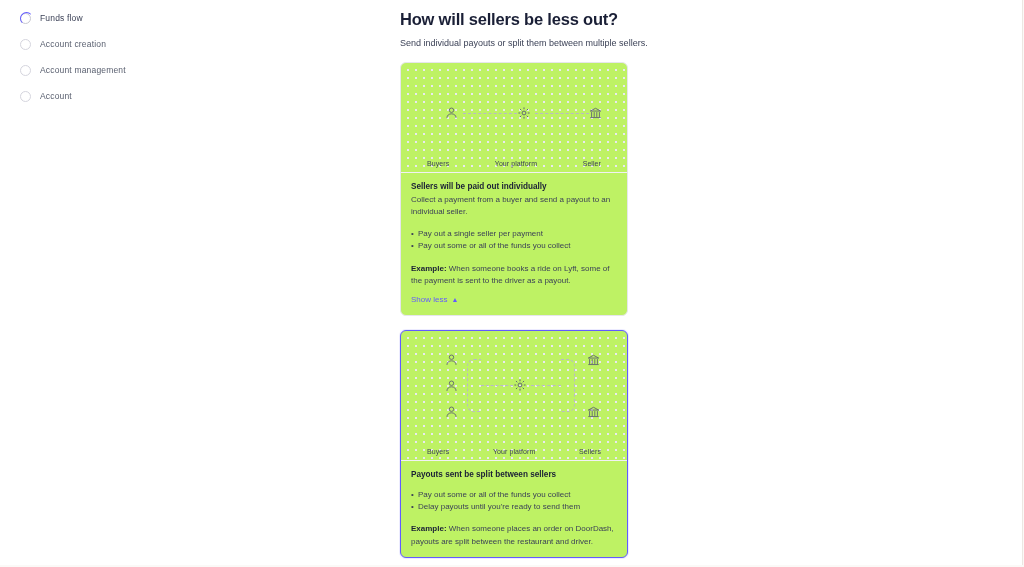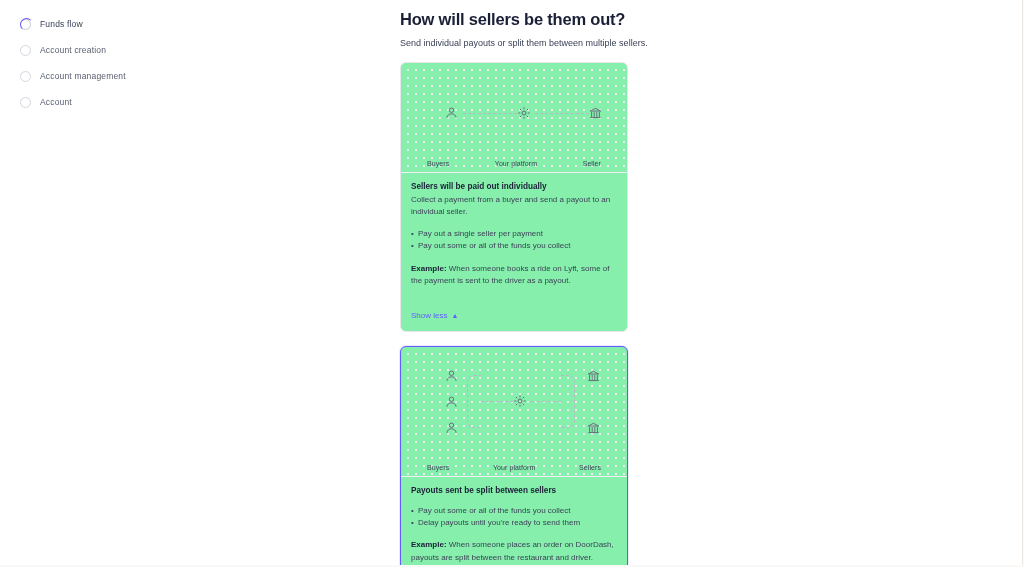--- a/index.html
+++ b/index.html
@@ -19,21 +19,21 @@
   }
   
   .sidebar {
     position: absolute;
     left: 0; top: 0;
     width: 392px; height: 567px;
     background: #ffffff;
     padding: 10px 0 0 20px;
   }
   .step-row { height: 16px; display: flex; align-items: center; gap: 9px; margin-top: 0; }
-  .step-wrap { display: flex; flex-direction: column; gap: 10px; margin-top: 6px; }
+  .step-wrap { display: flex; flex-direction: column; gap: 10px; margin-top: 0; }
   .step-bullet {
     width: 11px; height: 11px;
     border-radius: 50%;
     border: 1.3px solid #d5d5de;
     background: #fff;
     flex: 0 0 auto;
     position: relative;
   }
   .step-bullet.active {
     border-color: #c7c7d1;
@@ -75,21 +75,21 @@
     color: #3c4257;
     margin: 9px 0 0 0;
   }
 
   
   .card {
     width: 228px;
     margin-top: 14px;
     border: 1px solid #e6e6ec;
     border-radius: 6px;
-    background: #86efac;
+    background: #bef264;
     overflow: hidden;
   }
   .card.selected {
     border: 1.5px solid #635bff;
     box-shadow: 0 0 0 1px rgba(99,91,255,0.12);
   }
   .diagram {
     position: relative;
     height: 110px;
     background:
@@ -160,21 +160,21 @@
   .bullets li:before {
     content: "\2022";
     position: absolute;
     left: 0;
     color: #3c4257;
   }
   .example {
     font-size: 8px;
     color: #3c4257;
     line-height: 1.55;
-    margin: 10px 0 16px 0;
+    margin: 10px 0 0 0;
   }
   .example b { font-weight: bold; color: #1a1f36; }
   .showless {
     display: inline-flex;
     align-items: flex-end;
     gap: 4px;
     font-size: 8px;
     color: #635bff;
     margin-top: 3px;
     cursor: pointer;
@@ -220,21 +220,21 @@
         <span class="step-label muted">Account management</span>
       </div>
       <div class="step-row">
         <span class="step-bullet"></span>
         <span class="step-label muted">Account</span>
       </div>
     </div>
   </div>
 
   <div class="main">
-    <div class="headline">How will sellers be them out?</div>
+    <div class="headline">How will sellers be less out?</div>
     <div class="subhead">Send individual payouts or split them between multiple sellers.</div>
 
     <div class="card">
       <div class="diagram">
 
         <div class="dash-h" style="left:62px; top:50px; width:54px;"></div>
         <div class="dash-h" style="left:134px; top:50px; width:54px;"></div>
 
         <svg class="glyph" style="left:44px; top:43px;" width="13" height="14" viewBox="0 0 16 16">
           <circle cx="8" cy="4.6" r="2.7" fill="none" stroke="#5e6272" stroke-width="1.1"></circle>

